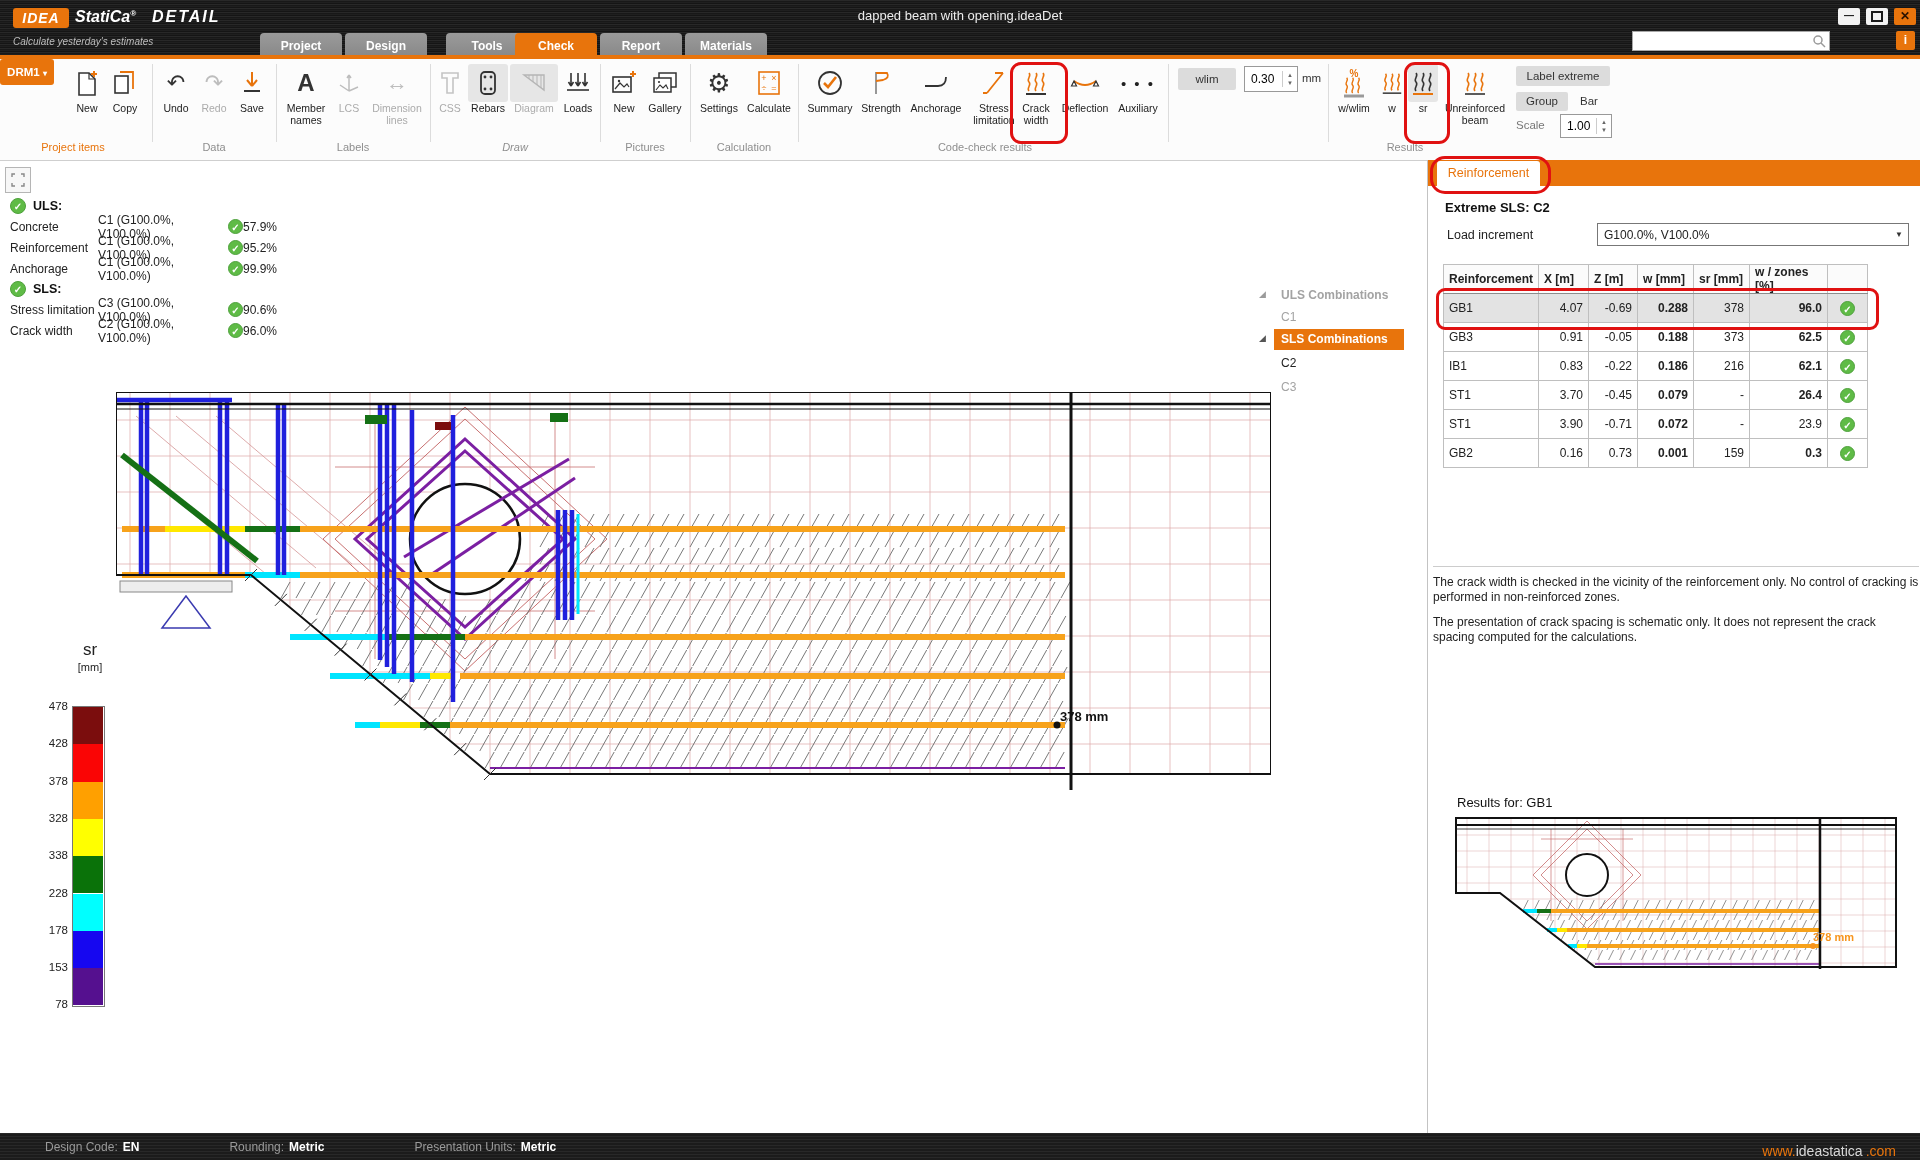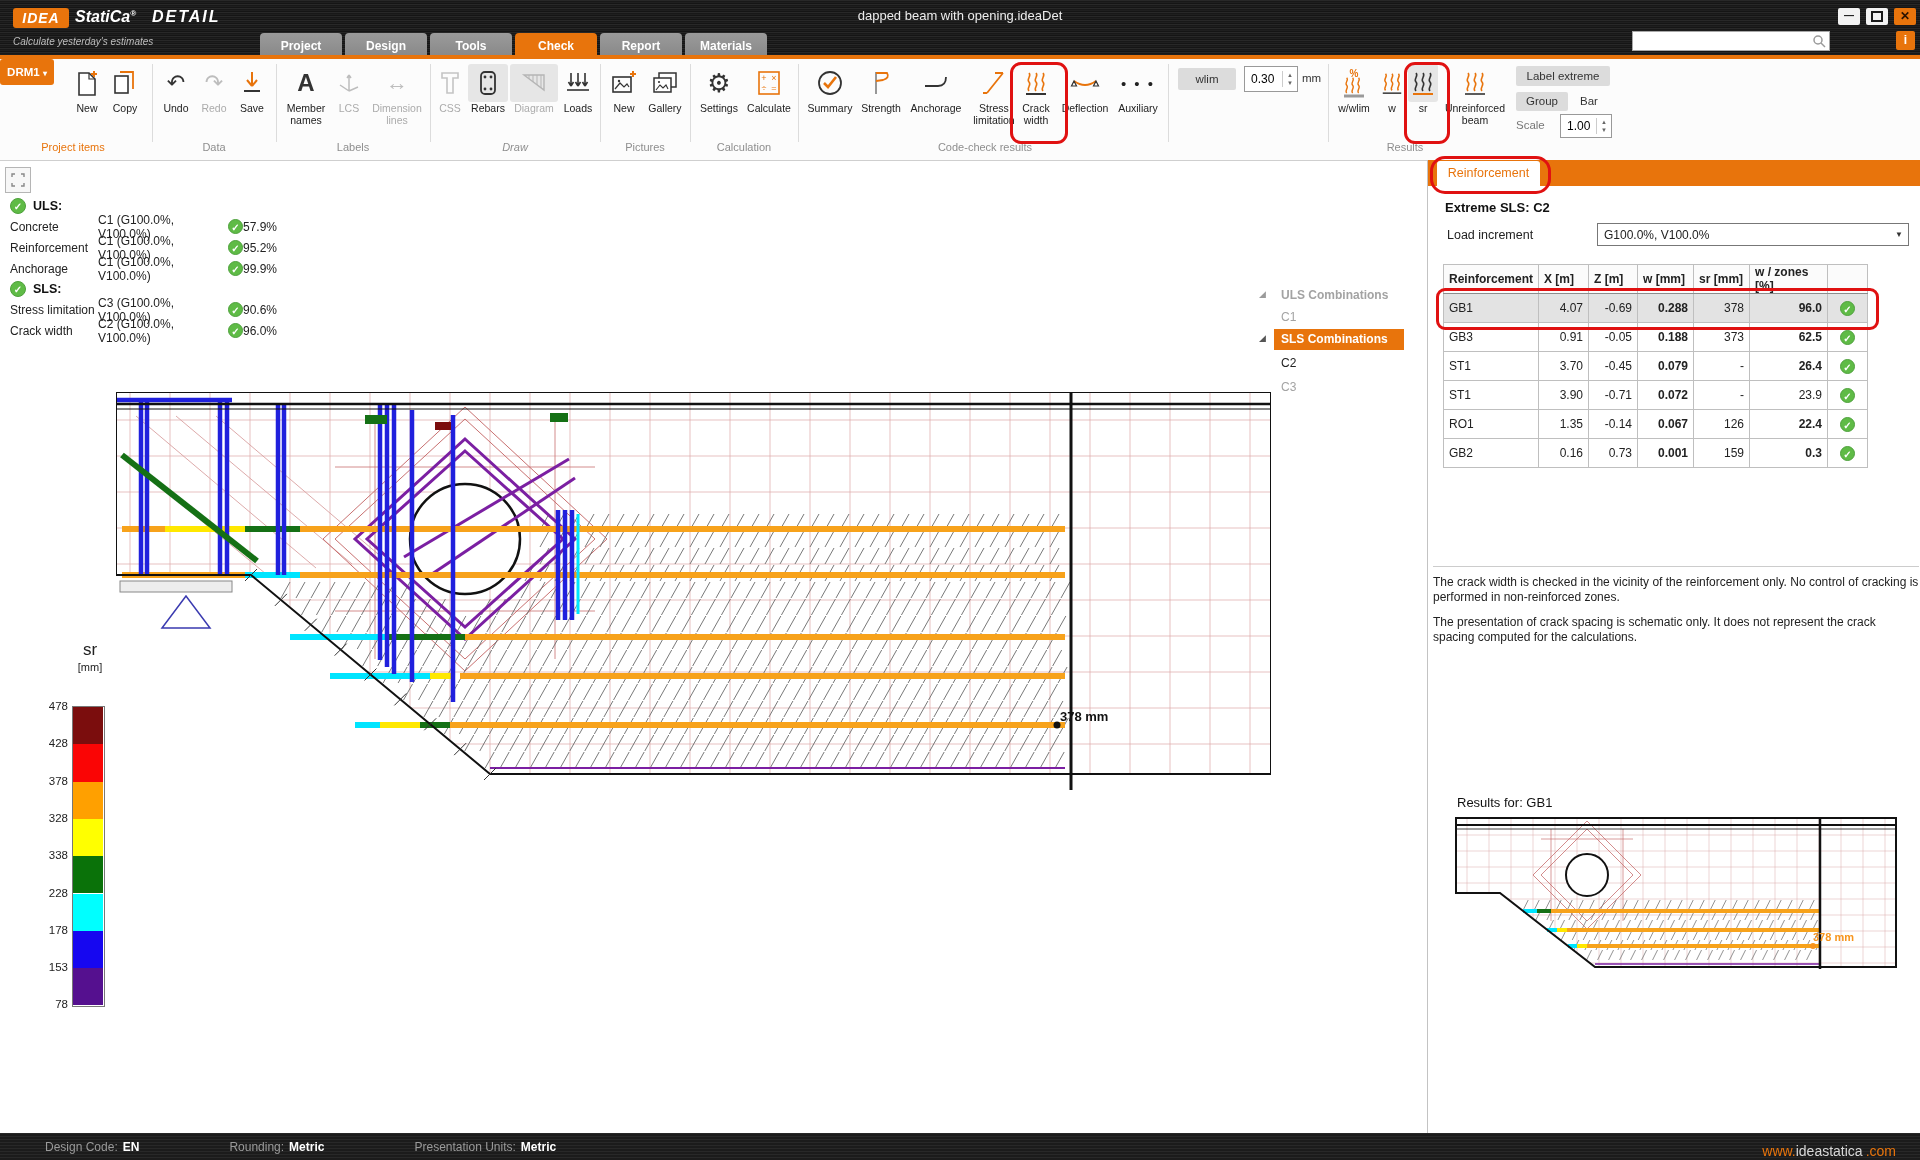--- a/index.html
+++ b/index.html
@@ -134,21 +134,21 @@
       <input style="">
       <svg width="14" height="14" viewBox="0 0 14 14" style="margin-right:3px">
         <circle cx="6" cy="6" r="4" fill="none" stroke="#9A9A9A" stroke-width="1.5"></circle>
         <line x1="9" y1="9" x2="13" y2="13" stroke="#9A9A9A" stroke-width="1.5"></line>
       </svg>
     </div>
     <div id="infoBtn" class="abs">i</div>
 
     <div class="tab abs" style="left:260px;">Project</div>
     <div class="tab abs" style="left:345px;">Design</div>
-    <div class="tab abs" style="left:430px;">Tools</div>
+    <div class="tab abs" style="left:446px;">Tools</div>
     <div class="tab abs active" style="left:515px;">Check</div>
     <div class="tab abs" style="left:600px;">Report</div>
     <div class="tab abs" style="left:685px;">Materials</div>
   </div>
   <div id="orangeStrip" class="abs"></div>
 
   <div id="ribbon" class="abs">
     <div id="drmBtn"><span>DRM1</span> <span style="font-size:8px">▾</span></div>
 
     <div class="rb" style="left:68px;width:38px;">
@@ -1353,44 +1353,44 @@
       <tr>
         <td>GB3</td>
             <td class="num">0.91</td>
             <td class="num">-0.05</td>
             <td class="num b">0.188</td>
             <td class="num">373</td>
             <td class="num b">62.5</td>
             <td class="ctr"><span class="chk">✓</span></td>
       </tr>
       <tr>
+        <td>IB1</td>
+            <td class="num">0.83</td>
+            <td class="num">-0.22</td>
+            <td class="num b">0.186</td>
+            <td class="num">216</td>
+            <td class="num b">62.1</td>
+            <td class="ctr"><span class="chk">✓</span></td>
+      </tr>
+      <tr>
         <td>ST1</td>
             <td class="num">3.70</td>
             <td class="num">-0.45</td>
             <td class="num b">0.079</td>
             <td class="num">-</td>
             <td class="num b">26.4</td>
             <td class="ctr"><span class="chk">✓</span></td>
       </tr>
       <tr>
         <td>ST1</td>
             <td class="num">3.90</td>
             <td class="num">-0.71</td>
             <td class="num b">0.072</td>
             <td class="num">-</td>
             <td class="num">23.9</td>
-            <td class="ctr"><span class="chk">✓</span></td>
-      </tr>
-      <tr>
-        <td>RO1</td>
-            <td class="num">1.35</td>
-            <td class="num">-0.14</td>
-            <td class="num b">0.067</td>
-            <td class="num">126</td>
-            <td class="num b">22.4</td>
             <td class="ctr"><span class="chk">✓</span></td>
       </tr>
       <tr>
         <td>GB2</td>
             <td class="num">0.16</td>
             <td class="num">0.73</td>
             <td class="num b">0.001</td>
             <td class="num">159</td>
             <td class="num b">0.3</td>
             <td class="ctr"><span class="chk">✓</span></td>

